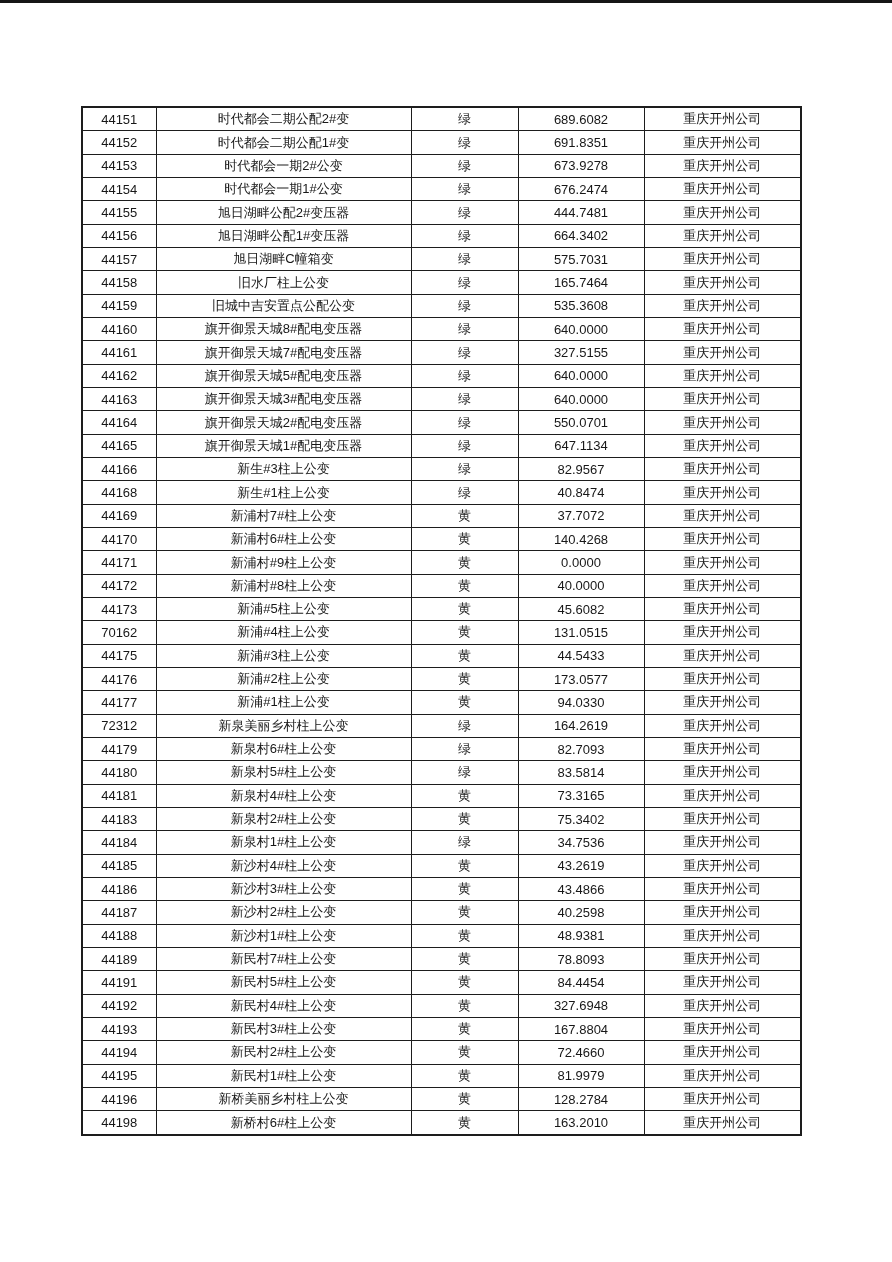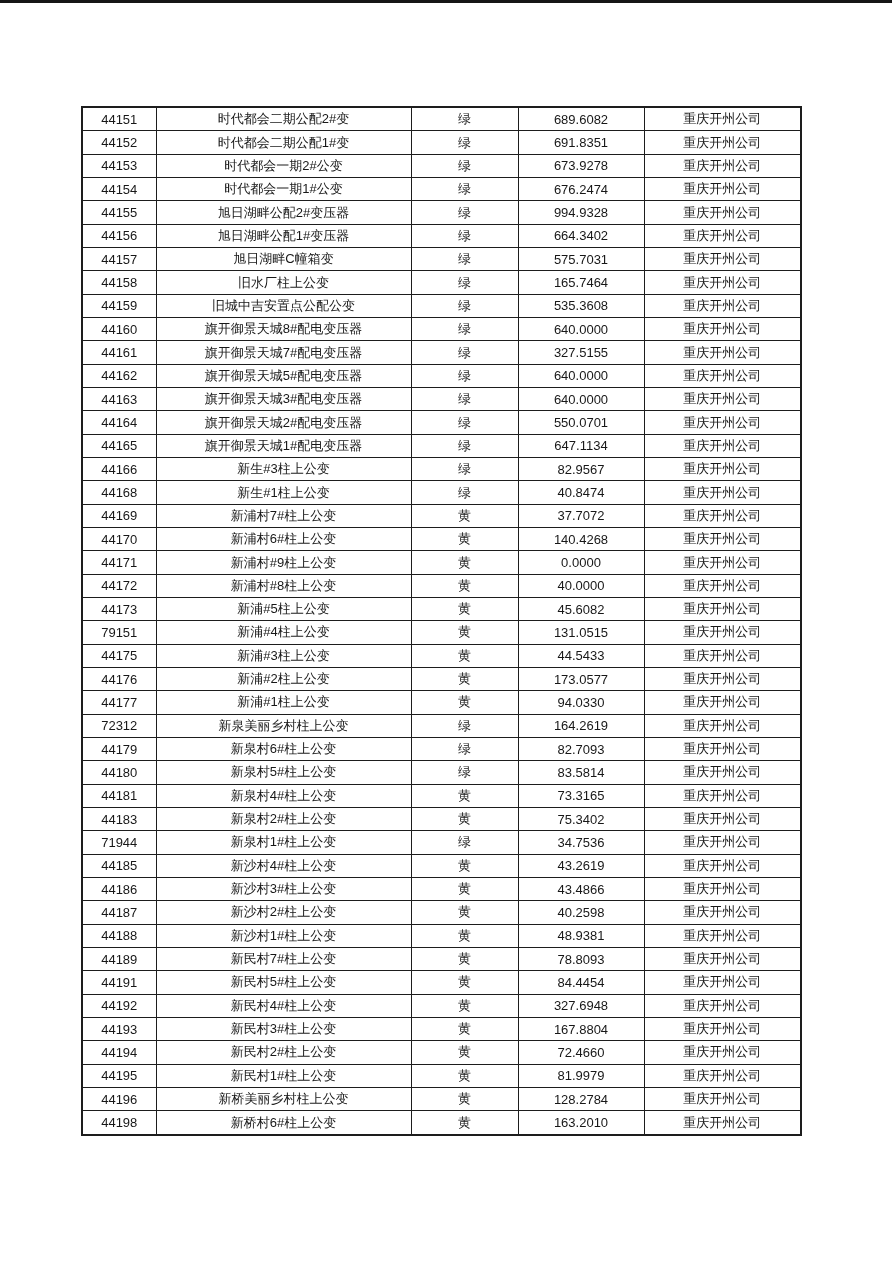--- a/index.html
+++ b/index.html
@@ -83,21 +83,21 @@
           <td>44154</td>
           <td>时代都会一期1#公变</td>
           <td>绿</td>
           <td>676.2474</td>
           <td>重庆开州公司</td>
         </tr>
         <tr>
           <td>44155</td>
           <td>旭日湖畔公配2#变压器</td>
           <td>绿</td>
-          <td>994.9328</td>
+          <td>444.7481</td>
           <td>重庆开州公司</td>
         </tr>
         <tr>
           <td>44156</td>
           <td>旭日湖畔公配1#变压器</td>
           <td>绿</td>
           <td>664.3402</td>
           <td>重庆开州公司</td>
         </tr>
         <tr>
@@ -206,21 +206,21 @@
           <td>重庆开州公司</td>
         </tr>
         <tr>
           <td>44173</td>
           <td>新浦#5柱上公变</td>
           <td>黄</td>
           <td>45.6082</td>
           <td>重庆开州公司</td>
         </tr>
         <tr>
-          <td>79151</td>
+          <td>70162</td>
           <td>新浦#4柱上公变</td>
           <td>黄</td>
           <td>131.0515</td>
           <td>重庆开州公司</td>
         </tr>
         <tr>
           <td>44175</td>
           <td>新浦#3柱上公变</td>
           <td>黄</td>
           <td>44.5433</td>
@@ -269,21 +269,21 @@
           <td>重庆开州公司</td>
         </tr>
         <tr>
           <td>44183</td>
           <td>新泉村2#柱上公变</td>
           <td>黄</td>
           <td>75.3402</td>
           <td>重庆开州公司</td>
         </tr>
         <tr>
-          <td>71944</td>
+          <td>44184</td>
           <td>新泉村1#柱上公变</td>
           <td>绿</td>
           <td>34.7536</td>
           <td>重庆开州公司</td>
         </tr>
         <tr>
           <td>44185</td>
           <td>新沙村4#柱上公变</td>
           <td>黄</td>
           <td>43.2619</td>

